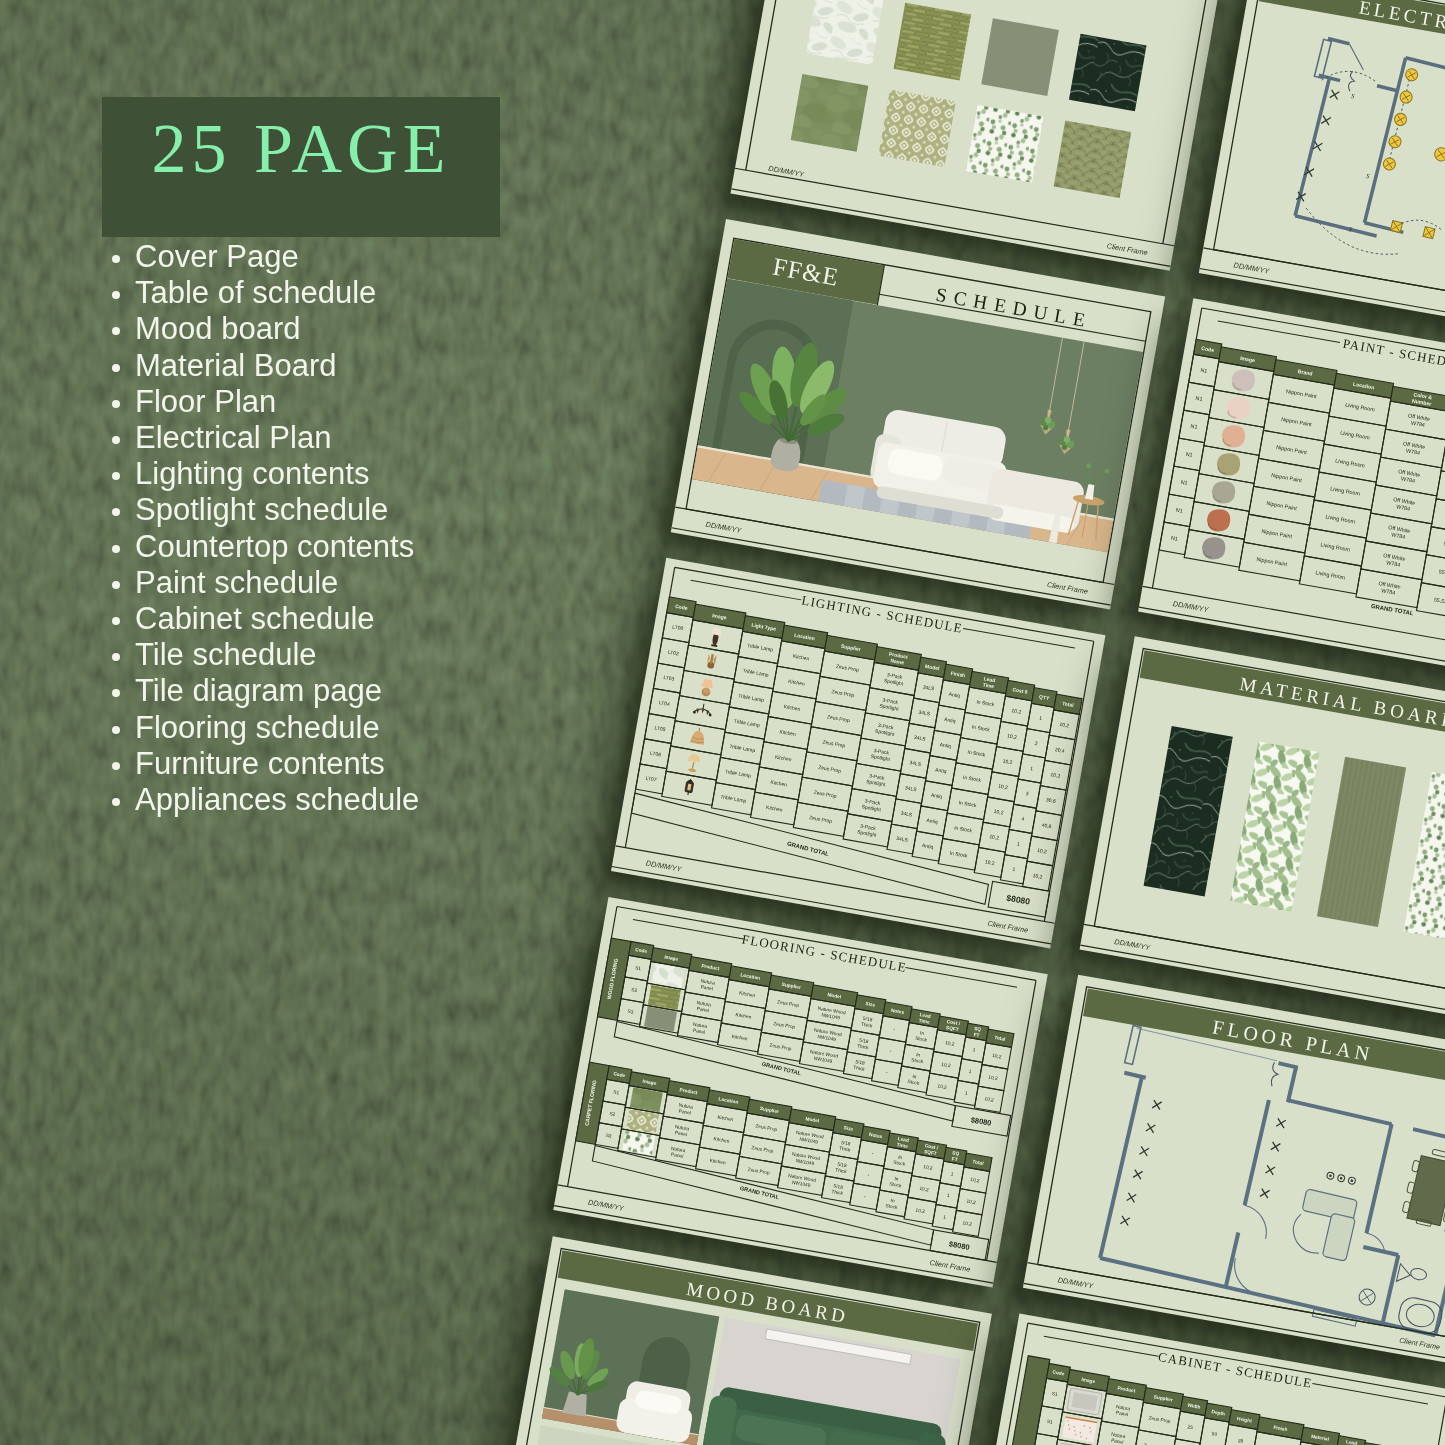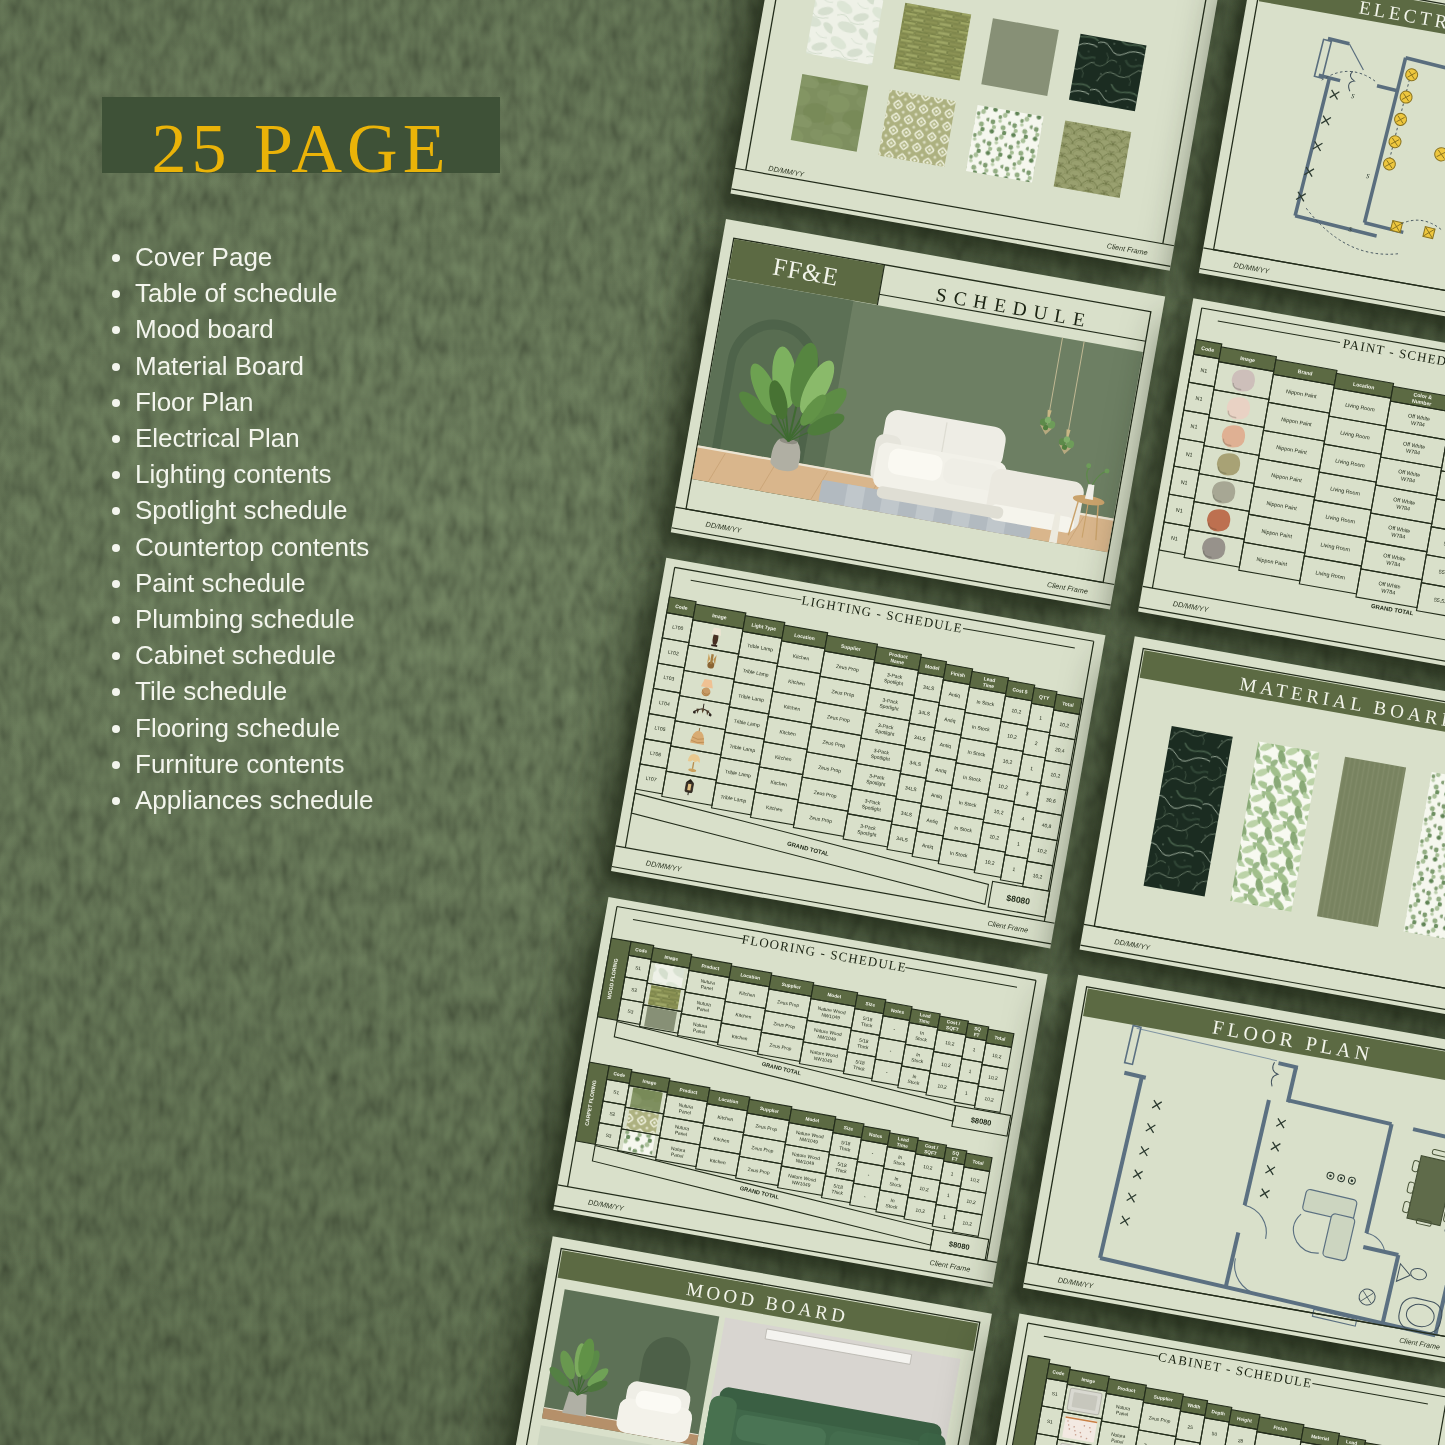--- a/index.html
+++ b/index.html
@@ -1,25 +1,25 @@
 <!DOCTYPE html>
 <html><head><meta charset="utf-8">
 <style>
 html,body{margin:0;padding:0}
 #c{position:relative;width:1445px;height:1445px;overflow:hidden;
   background:radial-gradient(1900px 1400px at 28% 36%, rgba(255,255,255,0.05), rgba(0,0,0,0.15)),#4f5e42;}
 #tex{position:absolute;left:0;top:0;mix-blend-mode:overlay;opacity:.38;pointer-events:none}
 #collage{position:absolute;left:726px;top:219px;transform:rotate(10deg);transform-origin:0 0}
 .pg{position:absolute;width:446px;height:318px;background:#d9e0ca;
   box-shadow:-7px 9px 12px rgba(24,31,17,.38),-22px 28px 38px rgba(24,31,17,.55)}
-.box25{position:absolute;left:102px;top:97px;width:398px;height:76px;background:#3e5137;
-  color:#eab308;font-family:"Liberation Serif",serif;font-size:70px;line-height:104px;
+.box25{position:absolute;left:102px;top:97px;width:398px;height:140px;background:#3e5137;
+  color:#86efac;font-family:"Liberation Serif",serif;font-size:70px;line-height:104px;
   text-align:center;letter-spacing:5px}
 ul.lst{position:absolute;left:112px;top:239px;margin:0;padding:0;list-style:none}
-ul.lst li{font-family:"Liberation Sans",sans-serif;color:#f3f5ed;font-size:26px;
+ul.lst li{font-family:"Liberation Sans",sans-serif;color:#f3f5ed;font-size:31px;
   line-height:36.2px;white-space:nowrap}
 ul.lst li::before{content:"";display:inline-block;width:8px;height:8px;border-radius:50%;
   background:#f3f5ed;margin-right:15px;vertical-align:4px}
 </style></head>
 <body>
 <div id="c">
 <svg id="tex" width="1445" height="1445">
 <filter id="nz" x="0" y="0" width="100%" height="100%">
 <feTurbulence type="fractalNoise" baseFrequency="0.085 0.042" numOctaves="2" seed="11" result="n"></feTurbulence>
 <feColorMatrix in="n" type="matrix" values="1 0 0 0 0  1 0 0 0 0  1 0 0 0 0  0 0 0 0 1"></feColorMatrix>
@@ -36,23 +36,23 @@
 <li>Cover Page</li>
 <li>Table of schedule</li>
 <li>Mood board</li>
 <li>Material Board</li>
 <li>Floor Plan</li>
 <li>Electrical Plan</li>
 <li>Lighting contents</li>
 <li>Spotlight schedule</li>
 <li>Countertop contents</li>
 <li>Paint schedule</li>
-<li>Plumbing schedule</li>
 <li>Cabinet schedule</li>
 <li>Tile schedule</li>
+<li>Tile diagram page</li>
 <li>Flooring schedule</li>
 <li>Furniture contents</li>
 <li>Appliances schedule</li>
 </ul>
 <div id="collage">
 <div class="pg" style="left:0px;top:-344px">
         <svg width="446" height="318" viewBox="0 0 446 318" style="position:absolute;left:0;top:0">
           <defs>
             <pattern id="qmlt" width="36" height="36" patternUnits="userSpaceOnUse">
 <rect width="36" height="36" fill="#eef1e7"></rect>

